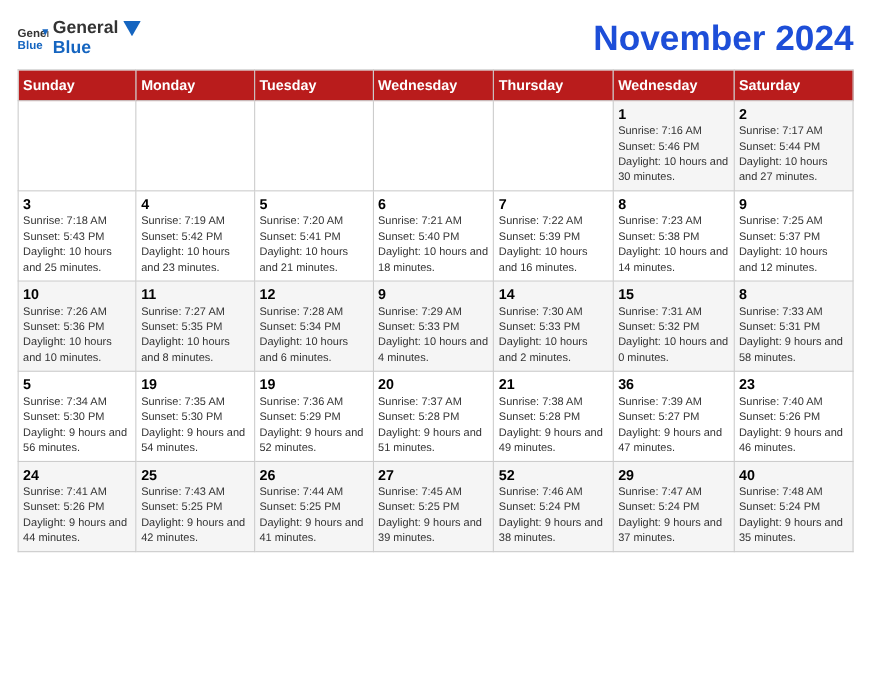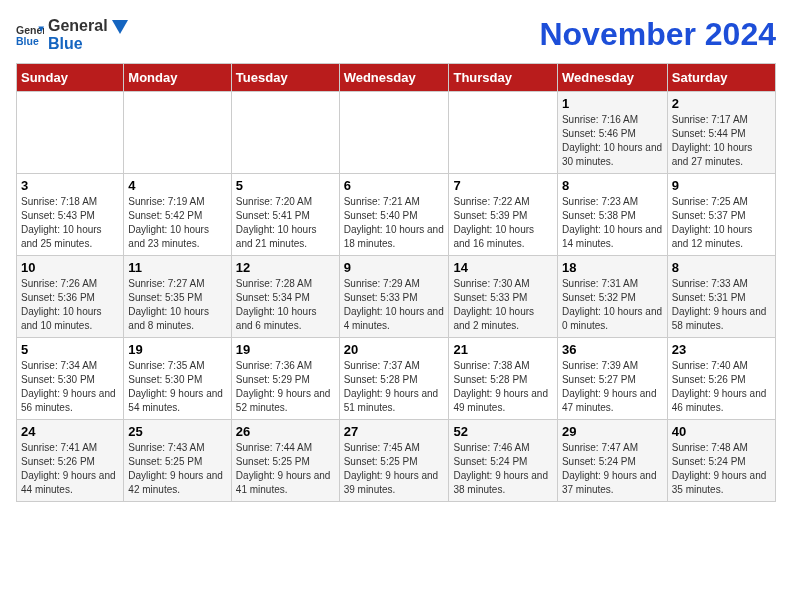--- a/index.html
+++ b/index.html
@@ -178,21 +178,21 @@
         </td>
         <td>
           <span class="day-number">9</span>
           <div class="day-info">Sunrise: 7:29 AM<br>Sunset: 5:33 PM<br>Daylight: 10 hours and 4 minutes.</div>
         </td>
         <td>
           <span class="day-number">14</span>
           <div class="day-info">Sunrise: 7:30 AM<br>Sunset: 5:33 PM<br>Daylight: 10 hours and 2 minutes.</div>
         </td>
         <td>
-          <span class="day-number">18</span>
+          <span class="day-number">15</span>
           <div class="day-info">Sunrise: 7:31 AM<br>Sunset: 5:32 PM<br>Daylight: 10 hours and 0 minutes.</div>
         </td>
         <td>
           <span class="day-number">8</span>
           <div class="day-info">Sunrise: 7:33 AM<br>Sunset: 5:31 PM<br>Daylight: 9 hours and 58 minutes.</div>
         </td>
       </tr>
       <tr>
         <td>
           <span class="day-number">5</span>

